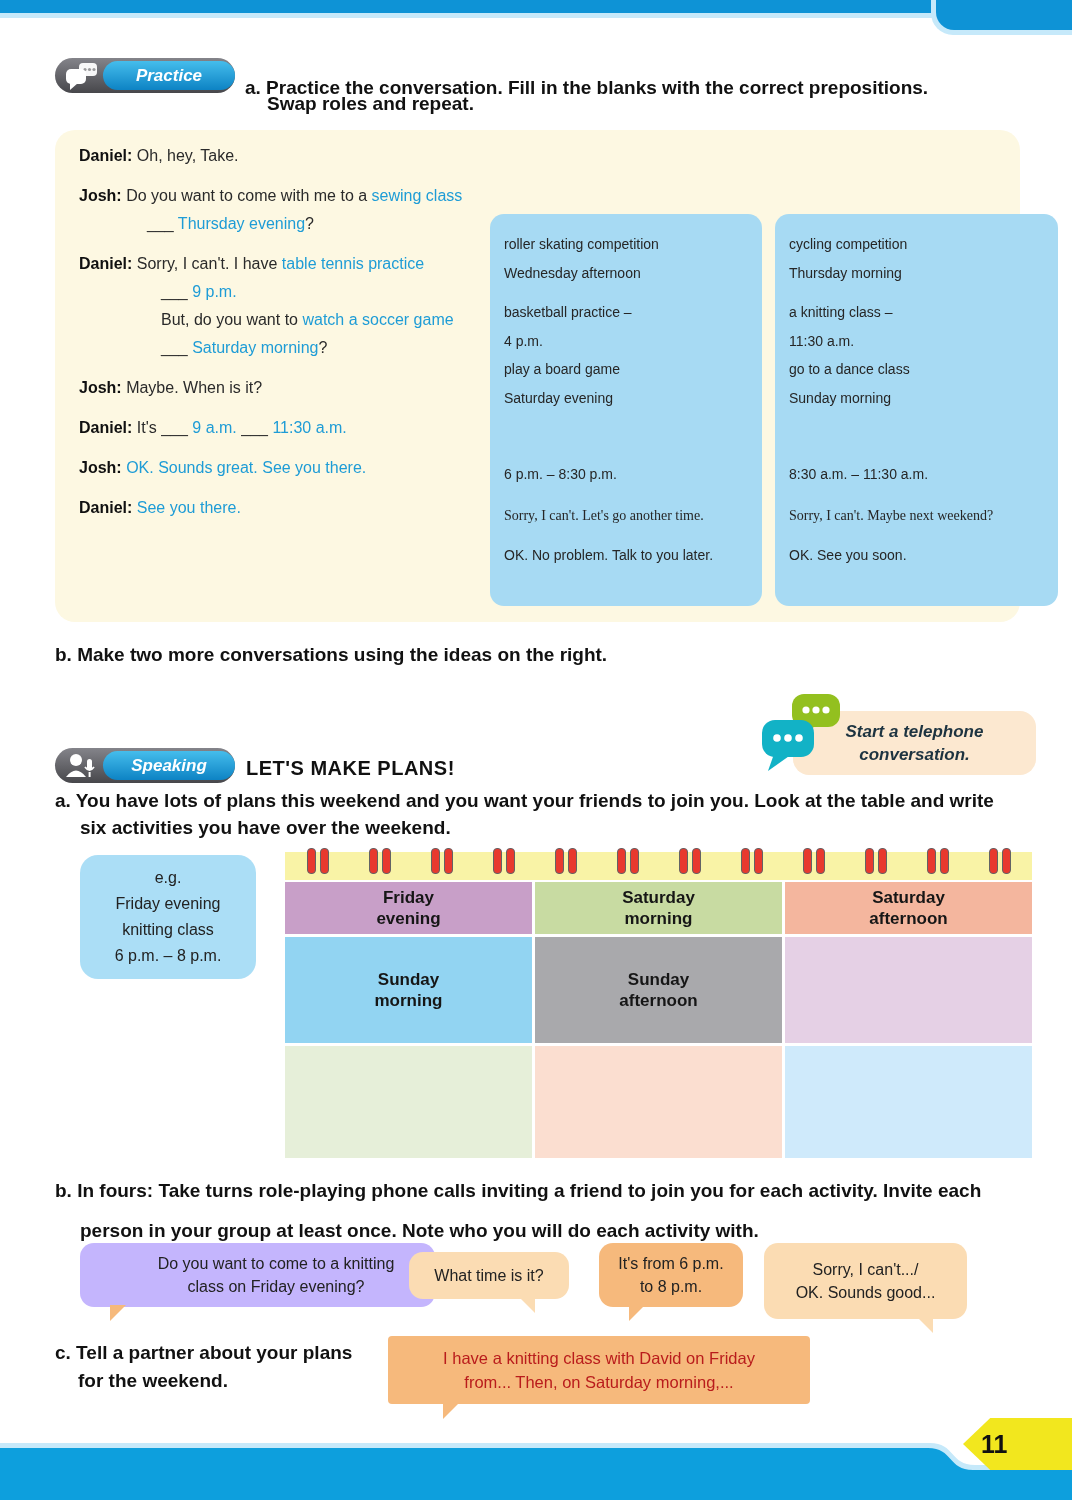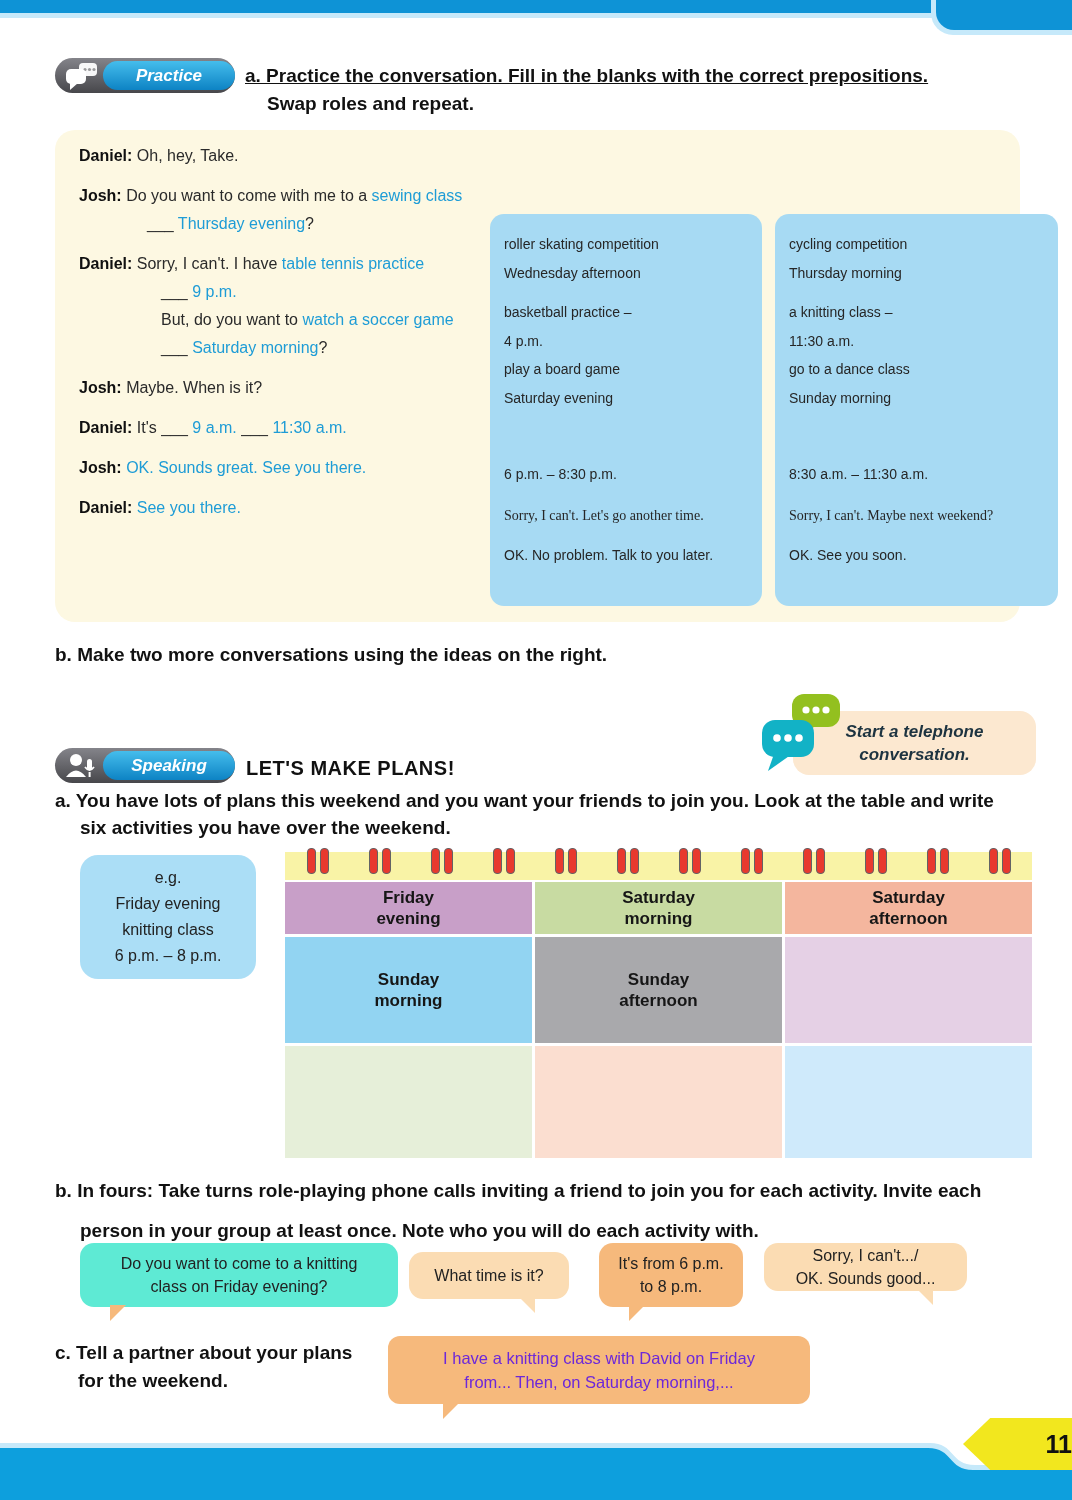--- a/index.html
+++ b/index.html
@@ -68,31 +68,31 @@
 
   
   .sbubble{position:absolute;border-radius:14px;display:flex;flex-direction:column;align-items:center;justify-content:center;
     font-size:16px;line-height:23px;color:#222;text-align:center;}
   .sbubble::after{content:"";position:absolute;width:0;height:0;bottom:-14px;border-top:16px solid var(--bc);}
   .sbubble.tail-left::after{left:30px;border-right:16px solid transparent;}
   .sbubble.tail-right::after{right:34px;border-left:16px solid transparent;}
   .sb0{left:80px;top:1243px;width:318px;height:64px;}
   .sb1{left:409px;top:1252px;width:160px;height:47px;}
   .sb2{left:599px;top:1243px;width:144px;height:64px;}
-  .sb3{left:764px;top:1243px;width:203px;height:48px;}
-
-  .ex-bubble{position:absolute;left:388px;top:1336px;width:422px;height:68px;background:var(--bubble-dark);border-radius:12px;
-    display:flex;flex-direction:column;align-items:center;justify-content:center;font-size:16.5px;line-height:24px;color:#6d28d9;text-align:center;}
+  .sb3{left:764px;top:1243px;width:203px;height:76px;}
+
+  .ex-bubble{position:absolute;left:388px;top:1336px;width:422px;height:68px;background:var(--bubble-dark);border-radius:4px;
+    display:flex;flex-direction:column;align-items:center;justify-content:center;font-size:16.5px;line-height:24px;color:#b91c1c;text-align:center;}
   .ex-bubble::after{content:"";position:absolute;left:55px;bottom:-15px;width:0;height:0;border-top:17px solid var(--bubble-dark);border-right:17px solid transparent;}
 
   
   .footer-svg{position:absolute;left:0;top:1443px;}
   .page-tab{position:absolute;right:0;top:1418px;width:109px;height:52px;background:var(--tab-yellow);
     clip-path:polygon(0 50%,25% 0,100% 0,100% 100%,25% 100%);
-    display:flex;align-items:center;justify-content:flex-end;padding-left:18px;box-sizing:border-box;
+    display:flex;align-items:center;justify-content:flex-start;padding-left:18px;box-sizing:border-box;
     font-weight:bold;font-size:25px;color:#111;z-index:5;}
 </style>
 </head>
 <body>
 
 <div>
   <div class="topbar-main"></div>
   <div class="topbar-edge"></div>
   <div class="topbar-tab"></div>
 </div>
@@ -104,21 +104,21 @@
     <circle cx="22" cy="8.5" r="1.6" fill="#9a9a9c"></circle>
       <circle cx="26.5" cy="8.5" r="1.6" fill="#9a9a9c"></circle>
       <circle cx="31" cy="8.5" r="1.6" fill="#9a9a9c"></circle>
     <rect x="3" y="8" width="20" height="15" rx="5" fill="#ffffff"></rect>
     <polygon points="7,22 7,29 15,22" fill="#ffffff"></polygon>
   </svg>
   <div class="badge-pill">
     <span>Practice</span>
   </div>
 </div>
-<div class="instr" style="left:245px;top:65px;text-decoration:underline;">a. Practice the conversation. Fill in the blanks with the correct prepositions.</div>
+<div class="instr" style="left:245px;top:77px;">a. Practice the conversation. Fill in the blanks with the correct prepositions.</div>
 <div class="instr" style="left:267px;top:93px;">Swap roles and repeat.</div>
 
 <div class="cream-box"></div>
 <div class="dialogue">
     <div class="dline turn"><span class="seg-speaker">Daniel: </span><span class="seg-black">Oh, hey, Take.</span></div>
     <div class="dline turn"><span class="seg-speaker">Josh: </span><span class="seg-black">Do you want to come with me to a </span><span class="seg-blue">sewing class</span></div>
     <div class="dline cont ind1"><span class="seg-black">___ </span><span class="seg-blue">Thursday evening</span><span class="seg-black">?</span></div>
     <div class="dline turn"><span class="seg-speaker">Daniel: </span><span class="seg-black">Sorry, I can't. I have </span><span class="seg-blue">table tennis practice</span></div>
     <div class="dline cont ind2"><span class="seg-black">___ </span><span class="seg-blue">9 p.m.</span></div>
     <div class="dline cont ind2"><span class="seg-black">But, do you want to </span><span class="seg-blue">watch a soccer game</span></div>
@@ -297,21 +297,21 @@
       <div class="cal-cell" style="background: rgb(230, 239, 217);"></div>
       <div class="cal-cell" style="background: rgb(251, 222, 208);"></div>
       <div class="cal-cell" style="background: rgb(207, 234, 251);"></div>
       <div class="cal-cell" style="background: rgb(211, 211, 213);"></div>
     </div>
 </div>
 
 <div class="instr" style="left:55px;top:1180px;">b. In fours: Take turns role-playing phone calls inviting a friend to join you for each activity. Invite each</div>
 <div class="instr" style="left:80px;top:1208px;margin-top:12px;">person in your group at least once. Note who you will do each activity with.</div>
 
-<div class="sbubble sb0 tail-left" style="--bc: #f6b97c; background: #5eead4;">
+<div class="sbubble sb0 tail-left" style="--bc: #f6b97c; background: #c4b5fd; padding-left: 37px;">
     <div>Do you want to come to a knitting</div>
     <div>class on Friday evening?</div>
   </div>
 <div class="sbubble sb1 tail-right" style="--bc: #fbdcb3; background: rgb(251, 220, 179);">
     <div>What time is it?</div>
   </div>
 <div class="sbubble sb2 tail-left" style="--bc: #f6b97c; background: rgb(246, 185, 124);">
     <div>It's from 6 p.m.</div>
     <div>to 8 p.m.</div>
   </div>

